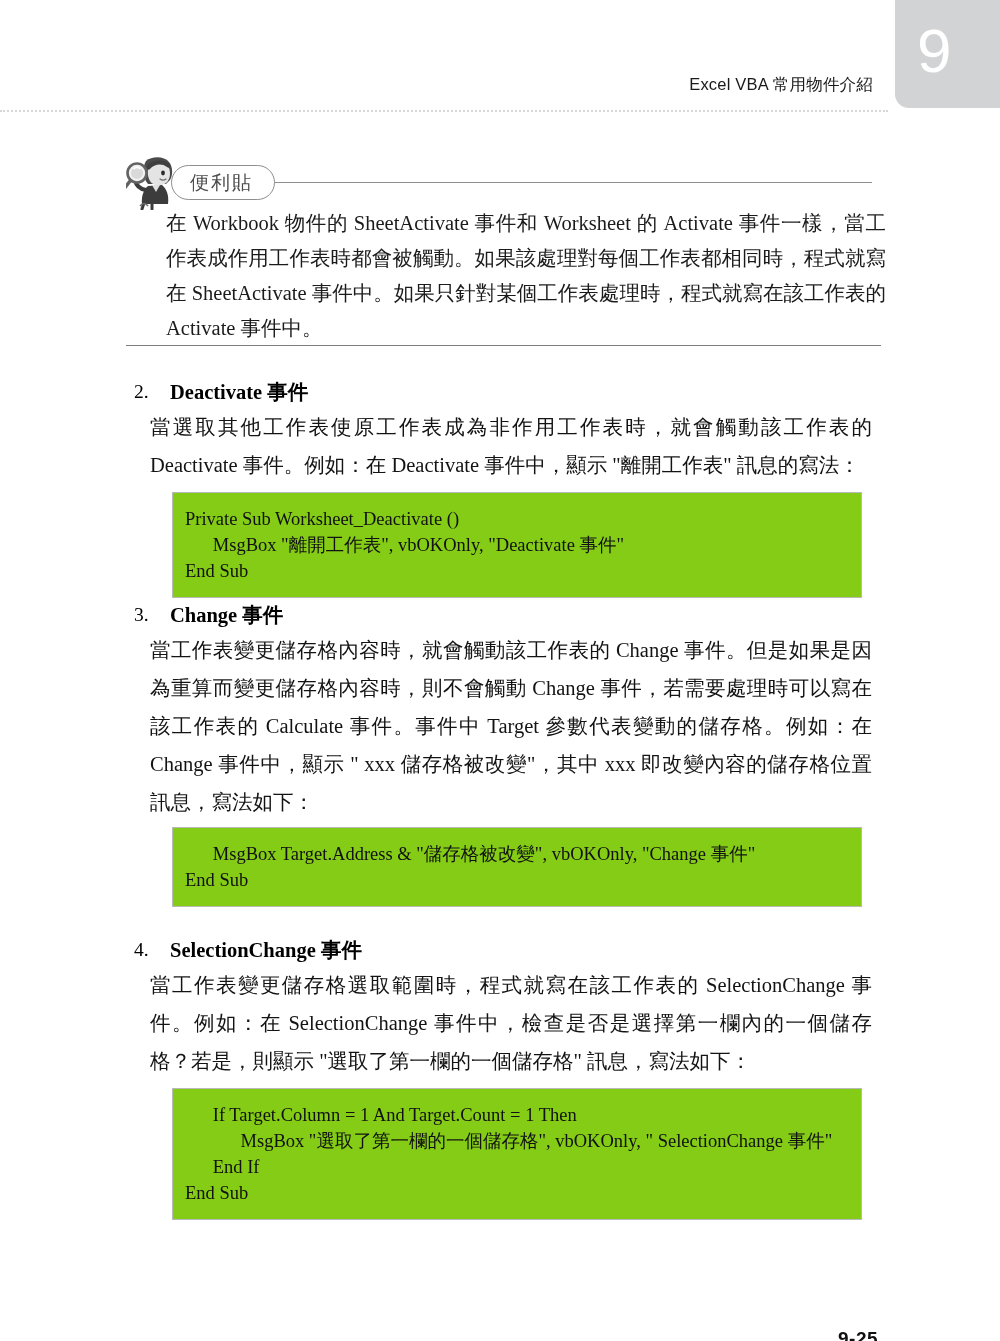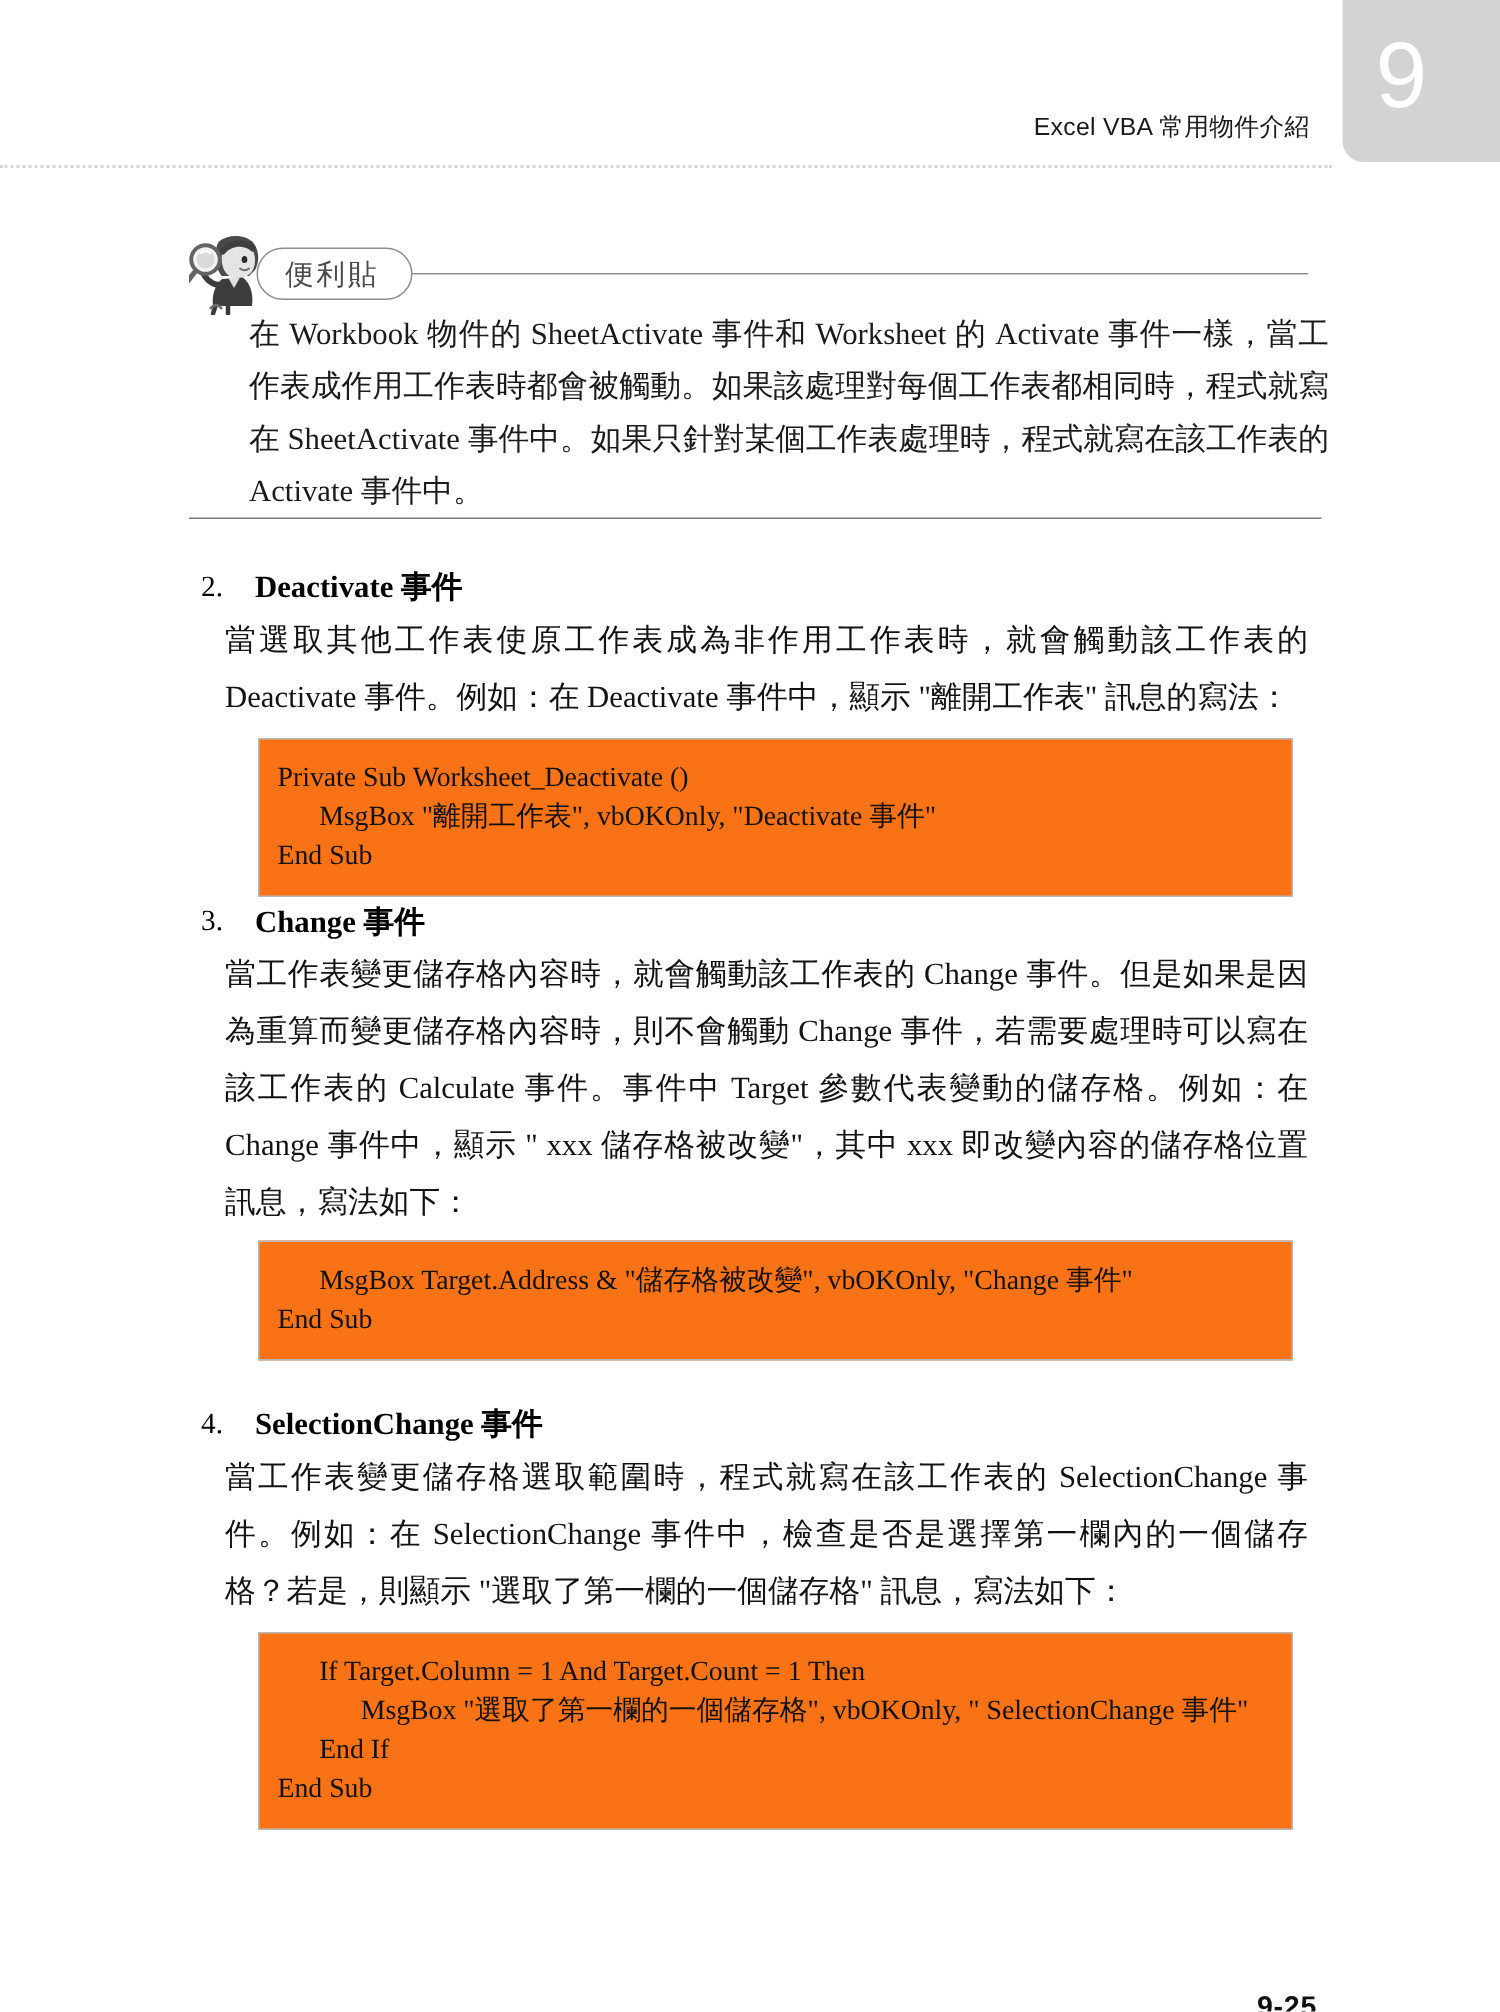--- a/index.html
+++ b/index.html
@@ -162,21 +162,21 @@
     text-align: justify;
     color: #131313;
   }
 
   
   .code-box {
     position: absolute;
     left: 172px;
     width: 690px;
     border: 1.2px solid #b9b9b9;
-    background: #f97316;
+    background: #84cc16;
     box-sizing: border-box;
     padding: 13px 0 13px 12px;
   }
   .code-box .line {
     font-family: "Liberation Serif", "DejaVu Serif", serif;
     font-size: 18.5px;
     line-height: 26px;
     white-space: pre;
     color: #111111;
   }

